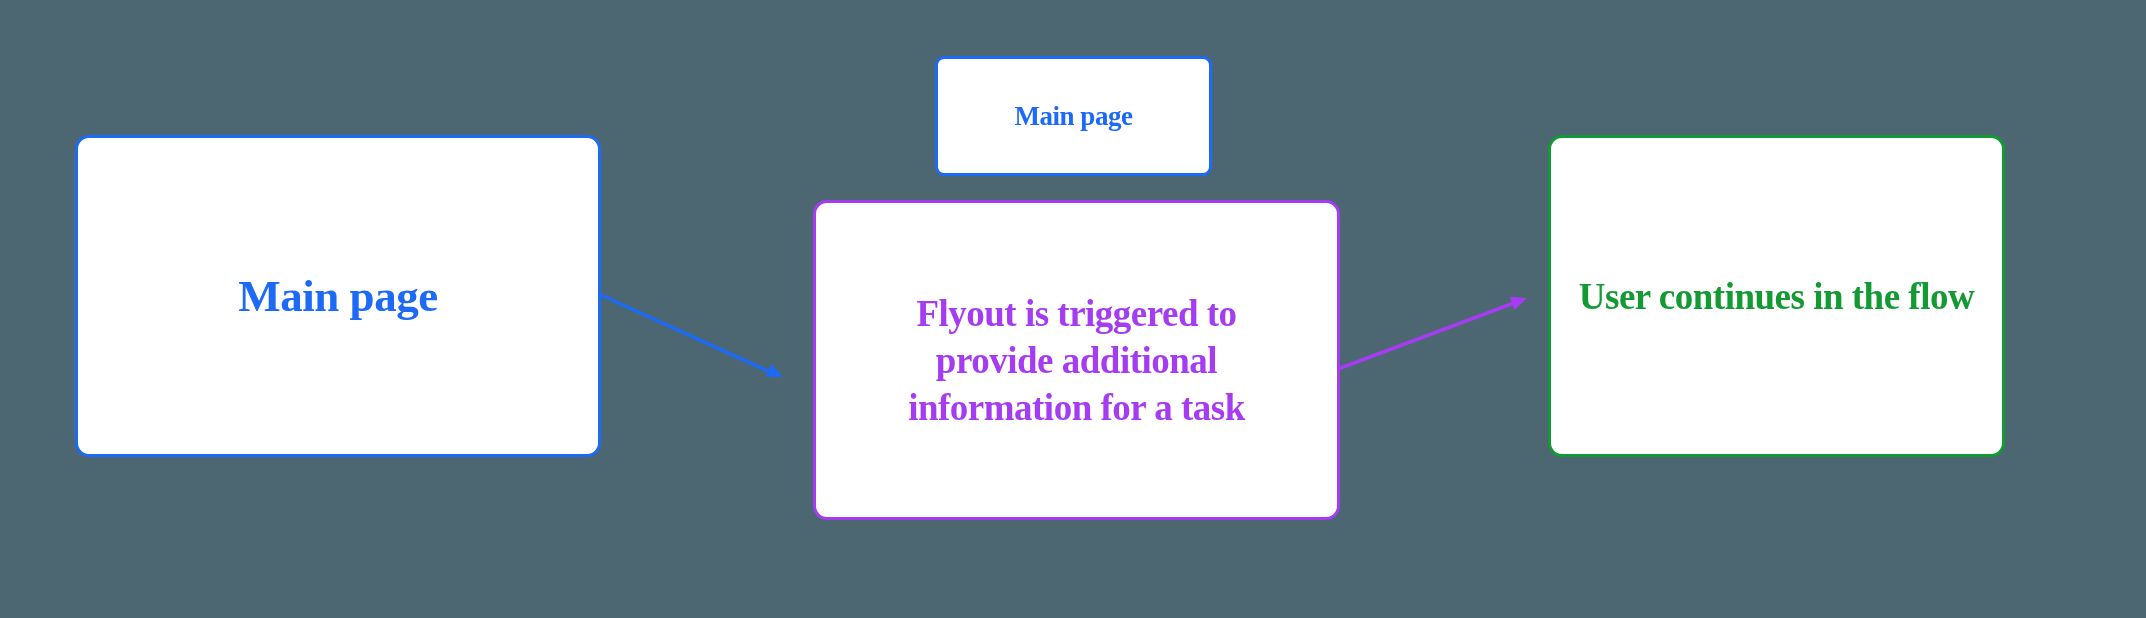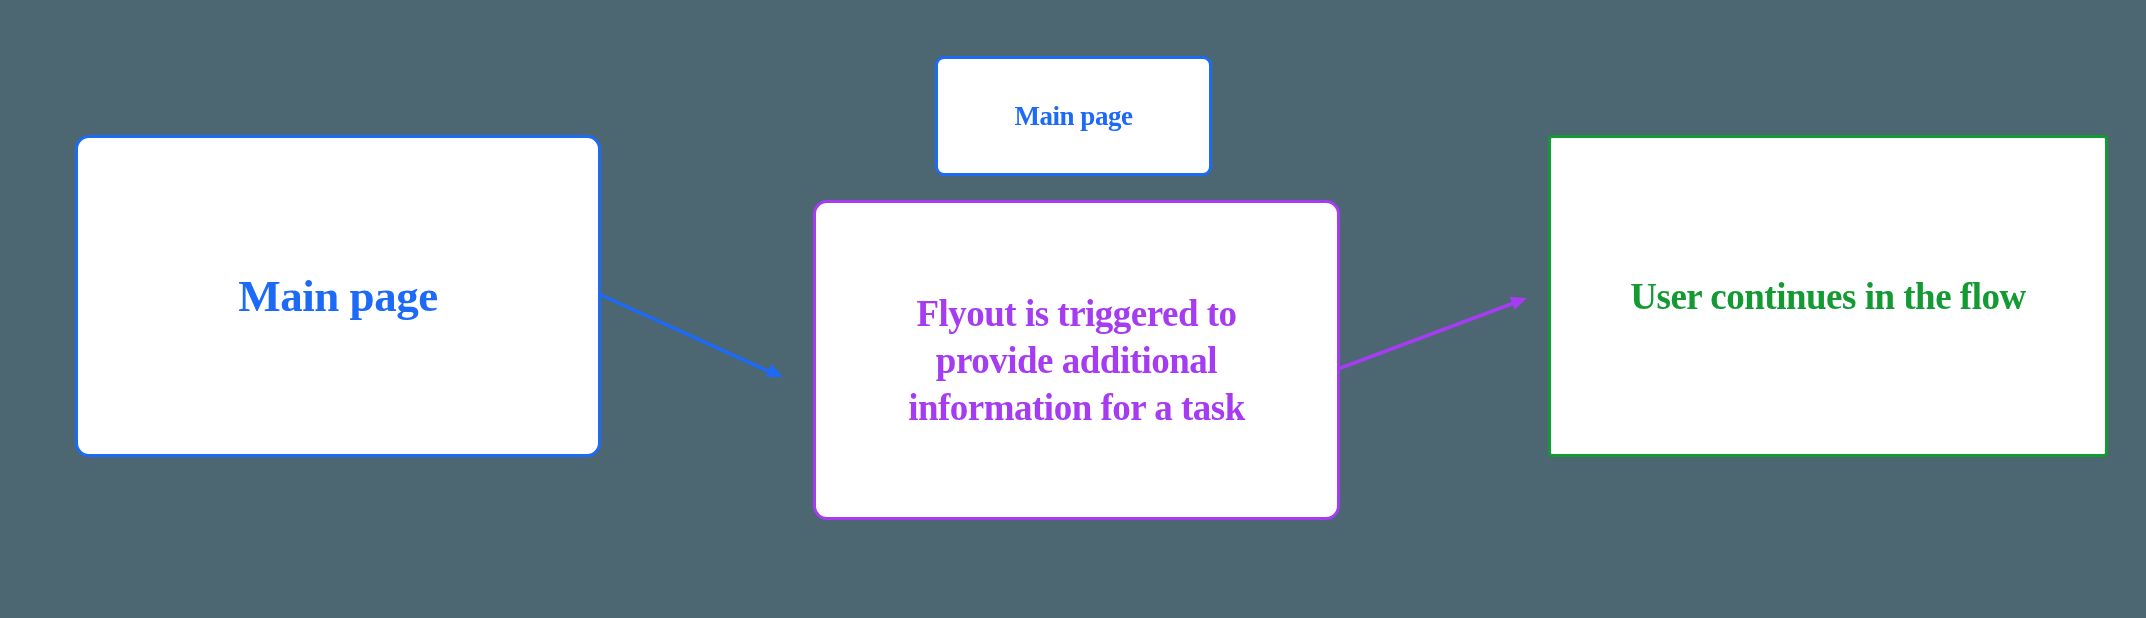--- a/index.html
+++ b/index.html
@@ -48,22 +48,22 @@
     left: 935px; top: 56px; width: 277px; height: 120px;
     border: 3px solid var(--blue); border-radius: 9px;
     color: var(--blue); font-size: 27px;
   }
   .node-flyout {
     left: 813px; top: 200px; width: 527px; height: 320px;
     border: 3px solid var(--purple); border-radius: 14px;
     color: var(--purple); font-size: 37px; line-height: 47px;
   }
   .node-continue {
-    left: 1548px; top: 135px; width: 560px; height: 322px;
-    border: 3px solid var(--green); border-radius: 4px;
+    left: 1548px; top: 135px; width: 457px; height: 322px;
+    border: 3px solid var(--green); border-radius: 14px;
     color: var(--green); font-size: 37px; justify-content: center;
   }
 </style>
 </head>
 <body>
 
 <div class="canvas">
 
   <svg class="connectors" width="2146" height="618" viewBox="0 0 2146 618" xmlns="http://www.w3.org/2000/svg">
     <g class="arrow-blue">

